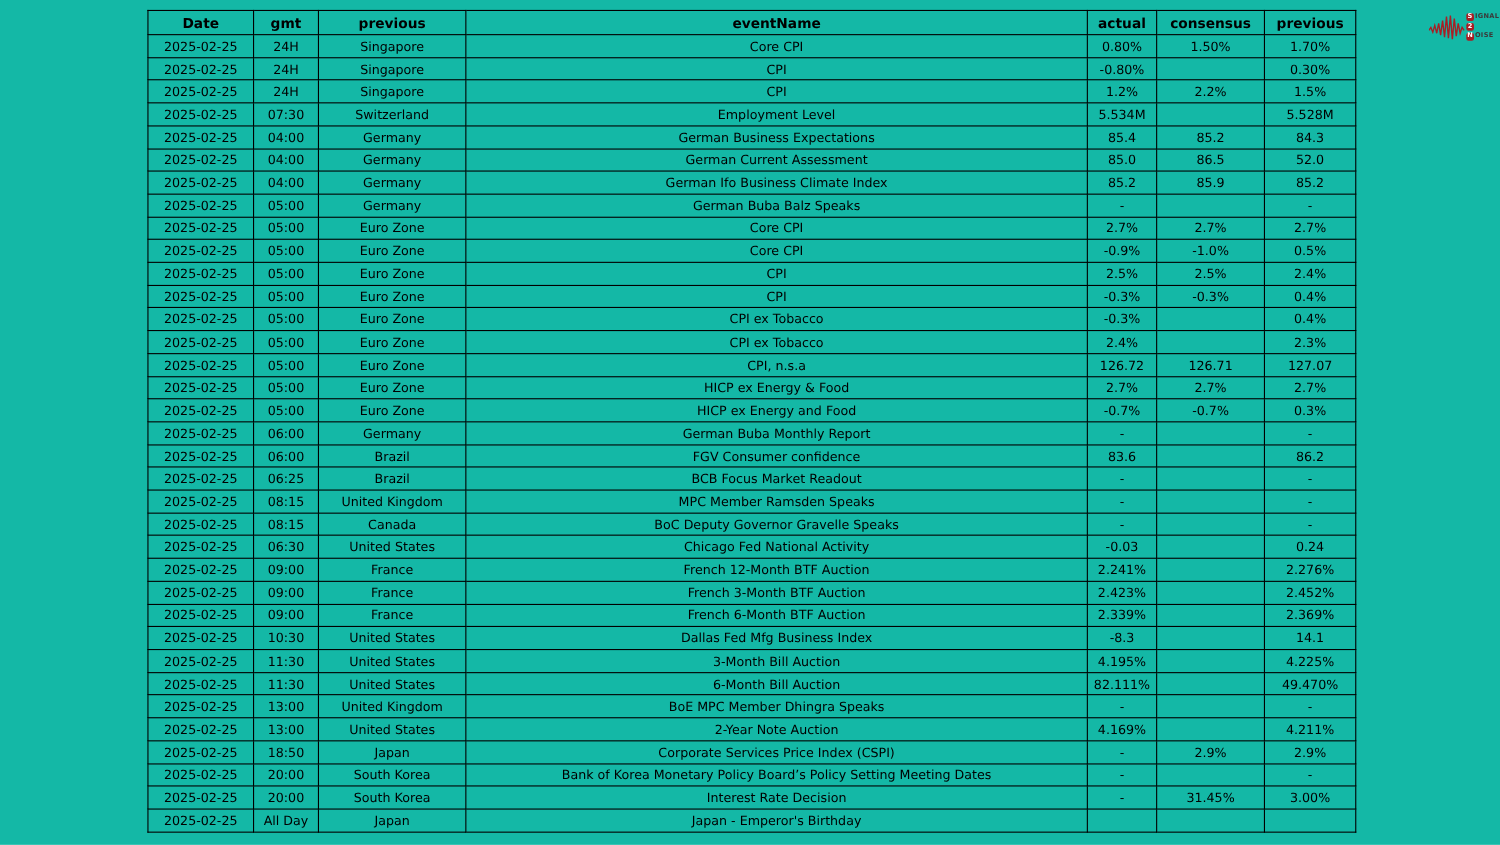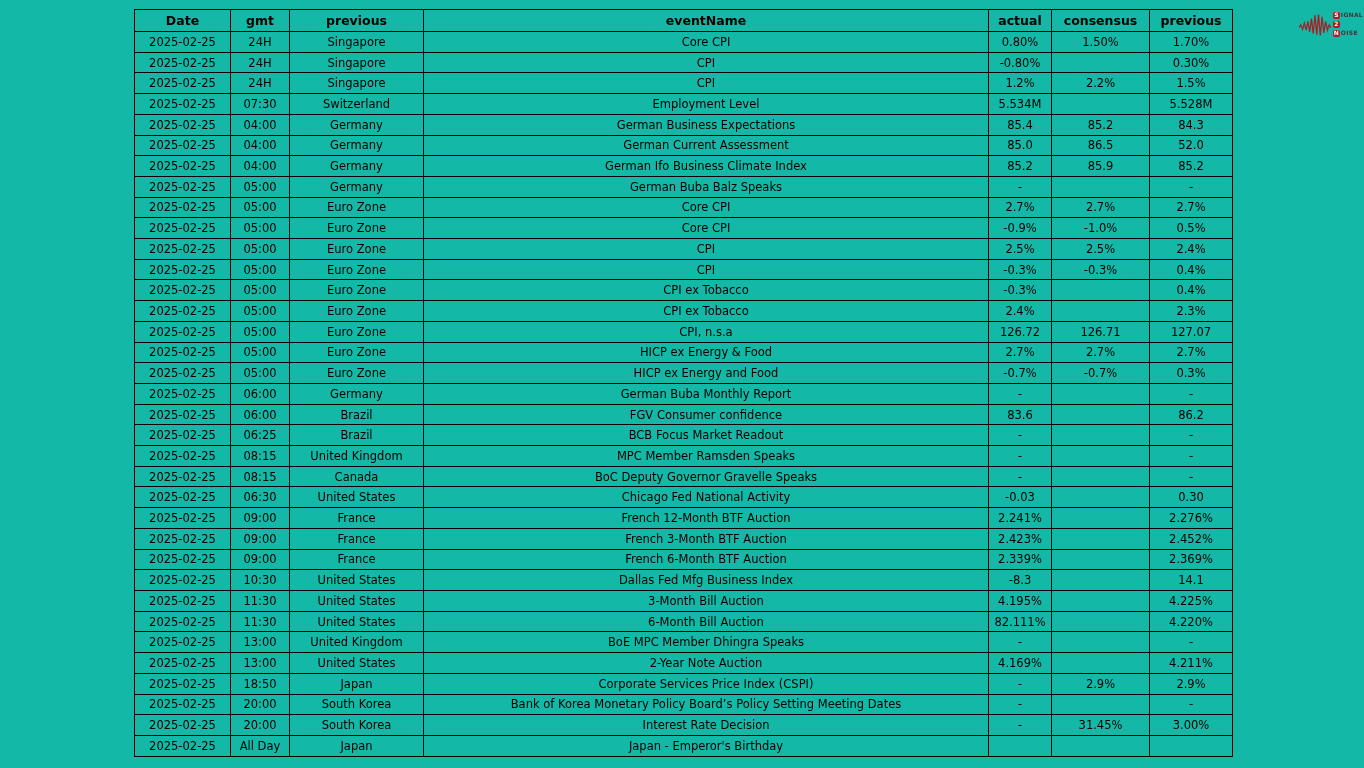--- a/index.html
+++ b/index.html
@@ -292,21 +292,21 @@
             <td></td>
             <td>-</td>
           </tr>
           <tr>
             <td>2025-02-25</td>
             <td>06:30</td>
             <td>United States</td>
             <td>Chicago Fed National Activity</td>
             <td>-0.03</td>
             <td></td>
-            <td>0.30</td>
+            <td>0.24</td>
           </tr>
           <tr>
             <td>2025-02-25</td>
             <td>09:00</td>
             <td>France</td>
             <td>French 12-Month BTF Auction</td>
             <td>2.241%</td>
             <td></td>
             <td>2.276%</td>
           </tr>
@@ -346,21 +346,21 @@
             <td></td>
             <td>4.225%</td>
           </tr>
           <tr>
             <td>2025-02-25</td>
             <td>11:30</td>
             <td>United States</td>
             <td>6-Month Bill Auction</td>
             <td>82.111%</td>
             <td></td>
-            <td>4.220%</td>
+            <td>49.470%</td>
           </tr>
           <tr>
             <td>2025-02-25</td>
             <td>13:00</td>
             <td>United Kingdom</td>
             <td>BoE MPC Member Dhingra Speaks</td>
             <td>-</td>
             <td></td>
             <td>-</td>
           </tr>

